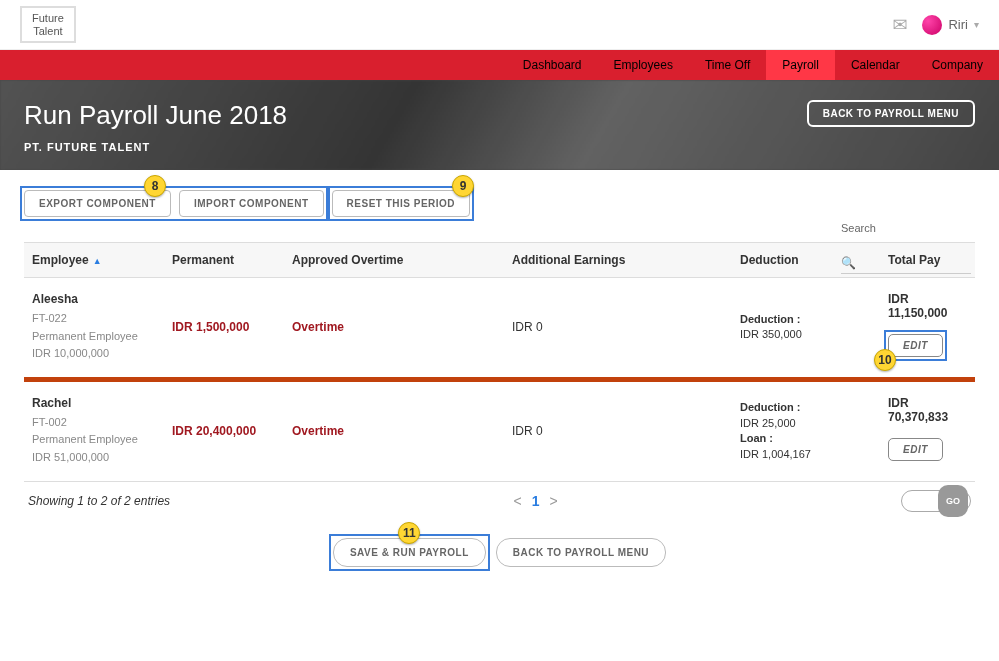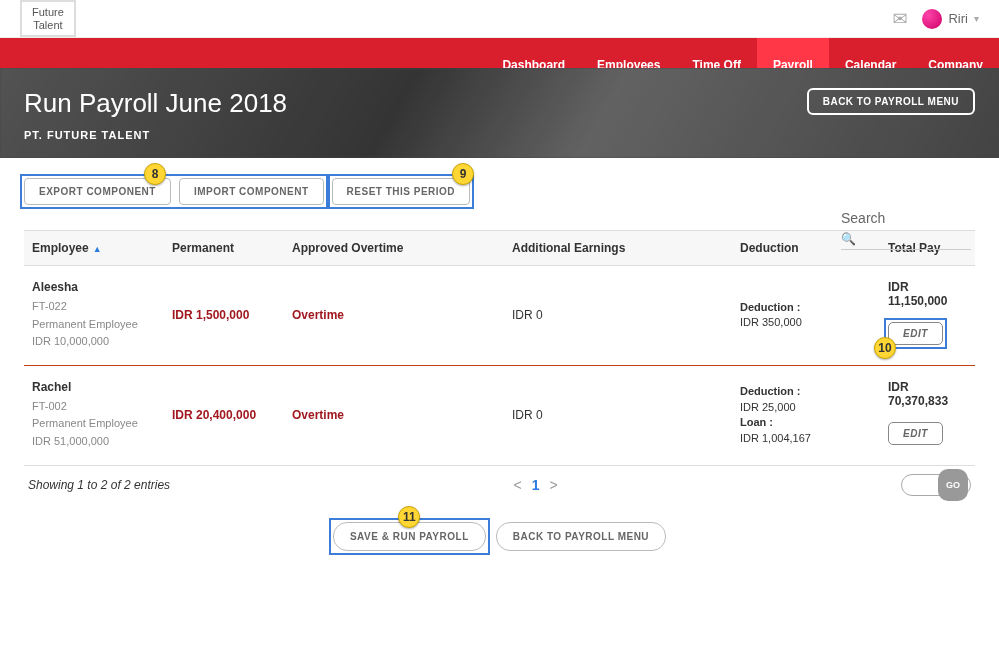--- a/index.html
+++ b/index.html
@@ -1,67 +1,67 @@
 <!DOCTYPE html>
 <html><head>
 <meta charset="utf-8">
 <style>
 * { box-sizing: border-box; margin: 0; padding: 0; }
 body { font-family: -apple-system, BlinkMacSystemFont, "Segoe UI", Arial, sans-serif; background: #fff; color: #333; }
 
 
-.topbar { height: 38px; display: flex; align-items: center; justify-content: space-between; padding: 0 20px; border-bottom: 1px solid #eee; }
+.topbar { height: 50px; display: flex; align-items: center; justify-content: space-between; padding: 0 20px; border-bottom: 1px solid #eee; }
 .logo-box { border: 2px solid #ddd; padding: 4px 10px; font-size: 11px; text-align: center; line-height: 1.1; color: #555; }
 .topbar-right { display: flex; align-items: center; gap: 15px; }
 .envelope-icon { color: #aaa; font-size: 18px; }
 .user-chip { display: flex; align-items: center; gap: 6px; color: #666; font-size: 13px; cursor: pointer; }
 .avatar { width: 20px; height: 20px; border-radius: 50%; background: radial-gradient(circle at 30% 30%, #f4a, #c06); }
 .chev { color: #aaa; font-size: 10px; }
 
 
 .navbar { background: #d91f2e; height: 30px; display: flex; justify-content: flex-end; }
-.navbar a { color: #ffffff; text-decoration: none; font-size: 12px; font-weight: 700; padding: 12px 16px; line-height: 30px; display: inline-block; }
+.navbar a { color: #000000; text-decoration: none; font-size: 12px; font-weight: 400; padding: 0 16px; line-height: 30px; display: inline-block; }
 .navbar a.active { background: #ff3746; }
 
 
 .hero { position: relative; height: 90px; background: #444; overflow: hidden; color: #fff; padding: 20px 24px; }
 .hero-bg { position:absolute; inset:0; background: linear-gradient(120deg,#555 0%,#333 40%,#666 60%,#444 100%); filter: blur(1px); opacity:.9; }
 .hero-content { position: relative; display:flex; justify-content:space-between; align-items:flex-start; }
 .hero h1 { font-size: 26px; font-weight: 400; margin-bottom: 10px; }
 .hero .subtitle { font-size: 11px; font-weight: 700; letter-spacing: 1px; }
 .back-menu-btn { border: 2px solid #fff; border-radius: 6px; padding: 6px 14px; font-size: 10px; font-weight: 700; letter-spacing: .5px; color:#fff; background:transparent; cursor:pointer; }
 
 
 .content { padding: 20px 24px; position: relative; }
 
 .action-row { display:flex; gap:8px; position:relative; margin-bottom: 25px; }
 .action-btn { border:1px solid #bbb; border-radius:4px; background:#fff; padding:7px 14px; font-size:10px; font-weight:700; letter-spacing:.5px; color:#666; cursor:pointer; }
 .hl-blue { outline: 2px solid #3b7dd8; outline-offset: 2px; }
 .badge { position:absolute; width:22px; height:22px; border-radius:50%; background:#ffd633; border:1px solid #cba700; display:flex; align-items:center; justify-content:center; font-size:12px; font-weight:700; color:#333; z-index:5; box-shadow: 0 1px 2px rgba(0,0,0,.3);}
 
 .search-wrap { position:absolute; right:28px; top:52px; text-align:left; }
-.search-label { font-size:14px; color:#666; margin-bottom:4px; display:block; }
+.search-label { font-size:11px; color:#666; margin-bottom:20px; display:block; }
 .search-input { border:none; border-bottom:1px solid #ccc; width:130px; font-size:12px; padding:2px 0 2px 18px; background:transparent; }
 .search-icon { position:absolute; left:0; bottom:4px; color:#aaa; font-size:12px; pointer-events:none; }
 .search-rel { position:relative; }
 
 
 .table-wrap { border-top:1px solid #ddd; }
 .thead { display:flex; background:#f7f7f7; border-bottom:1px solid #ddd; font-size:12px; font-weight:600; }
 .thead > div { padding:10px 8px; }
 .col-emp { width:140px; }
 .col-allow { width:120px; }
 .col-ot { width:220px; }
 .col-add { width:200px; }
 .col-ded { width:148px;margin-left:28px; }
 .col-tot { flex:1; }
 .sort-caret { color:#2a7de1; font-size:9px; margin-left:4px; }
 
 .tbody { max-height:210px; overflow-y:scroll; border-bottom:1px solid #ddd; }
-.row { display:flex; padding:14px 0; border-bottom:1px solid #c2410c; font-size:12px; }
+.row { display:flex; padding:14px 0; border-bottom:5px solid #c2410c; font-size:12px; }
 .row:last-child { border-bottom:none; }
 .row > div { padding: 0 8px; }
 .emp-name { font-weight:700; color:#333; margin-bottom:4px; }
 .emp-meta { color:#888; font-size:11px; line-height:1.6; }
 .red-text { color:#a01820; font-weight:700; }
 .ded-line { font-size:11px; color:#333; line-height:1.4; }
 .ded-title { font-weight:700; }
 .total-val { font-weight:700; margin-bottom:14px; }
 .edit-btn { border:1.5px solid #888; border-radius:5px; padding:5px 14px; font-size:10px; font-weight:700; letter-spacing:.5px; color:#666; background:#fff; cursor:pointer;font-style:italic; }
 .edit-hl { outline:2px solid #3b7dd8; outline-offset:2px; position:relative; display:inline-block; }

